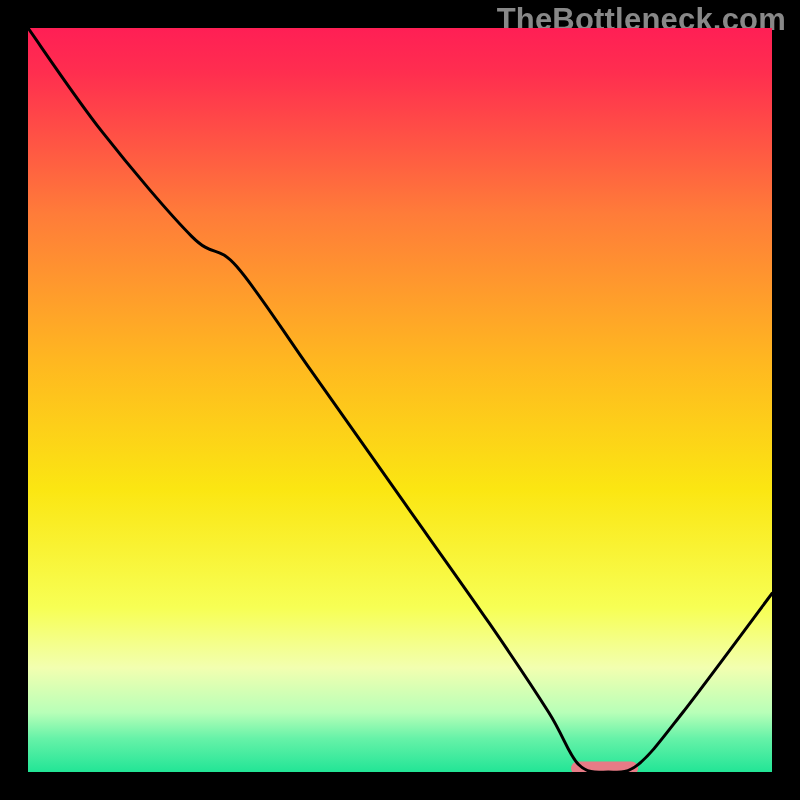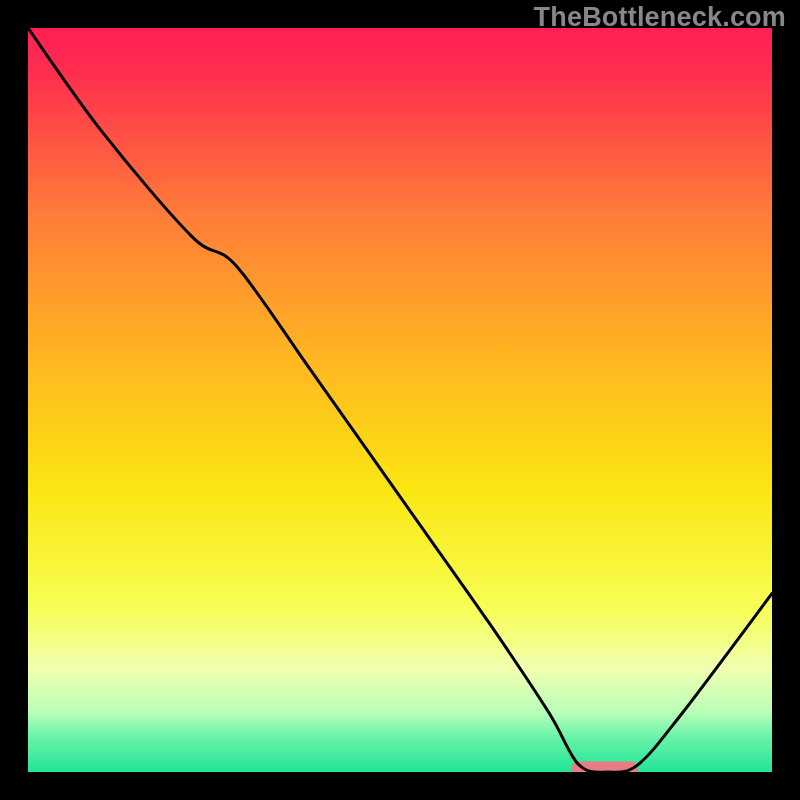--- a/index.html
+++ b/index.html
@@ -20,21 +20,21 @@
   }
   .plot {
     position: absolute;
     box-sizing: border-box;
   }
   .watermark {
     position: absolute;
     top: 2px;
     right: 14px;
     font-family: Arial, Helvetica, sans-serif;
-    font-size: 27px;
+    font-size: 31px;
     font-weight: 600;
     color: #888;
     letter-spacing: 0.2px;
   }
   svg { display: block; }
 </style>
 </head>
 <body>
 
 <div class="frame">

